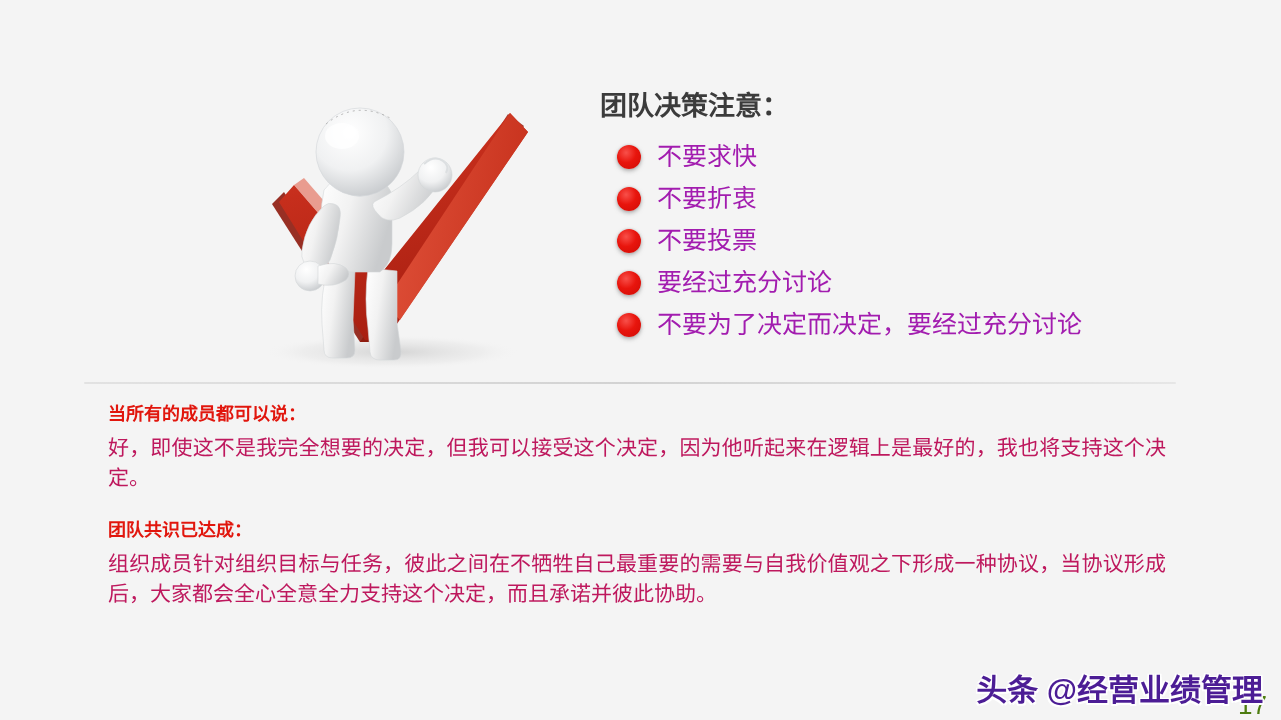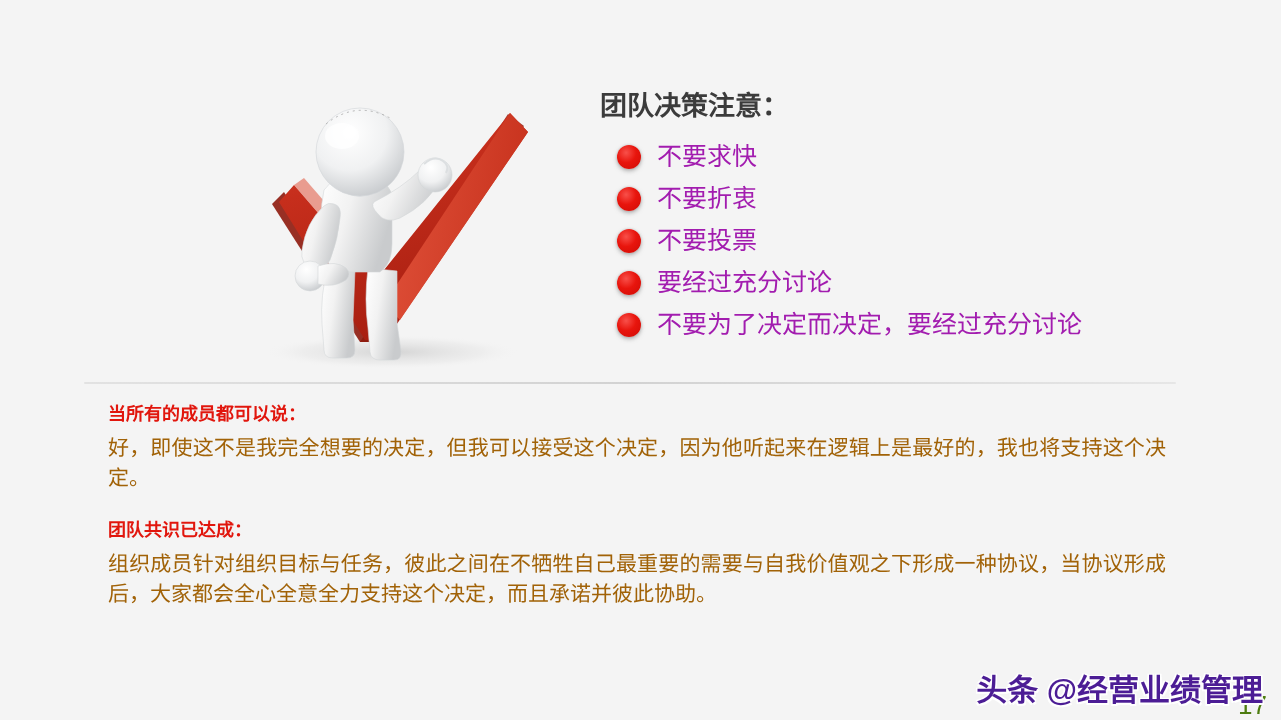--- a/index.html
+++ b/index.html
@@ -120,21 +120,21 @@
   .block + .block { margin-top: 26px; }
   .block-heading {
     font-size: 18px;
     font-weight: bold;
     color: #e1160d;
     line-height: 1.25;
     margin: 0 0 7px 0;
   }
   .block-body {
     font-size: 21px;
-    color: #a16207;
+    color: #be185d;
     line-height: 1.45;
     margin: 0;
     max-width: 1058px;
     text-align: justify;
     text-justify: inter-ideograph;
   }
 
   
   .page-number {
     position: absolute;

